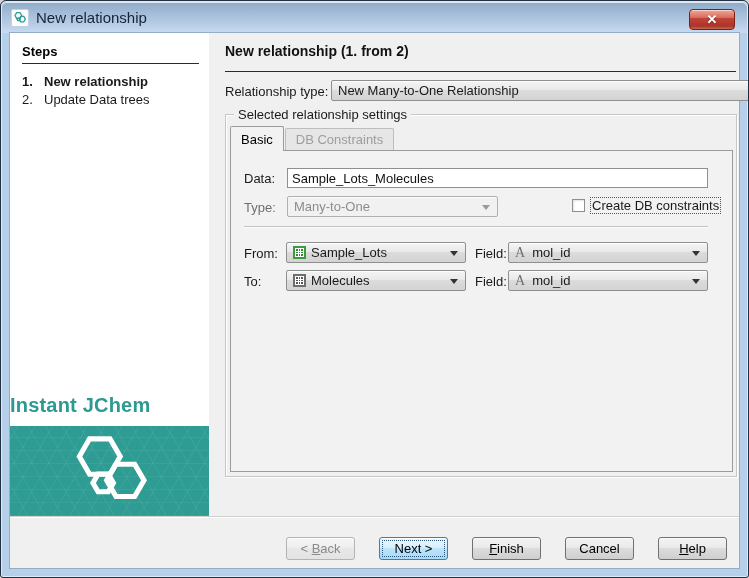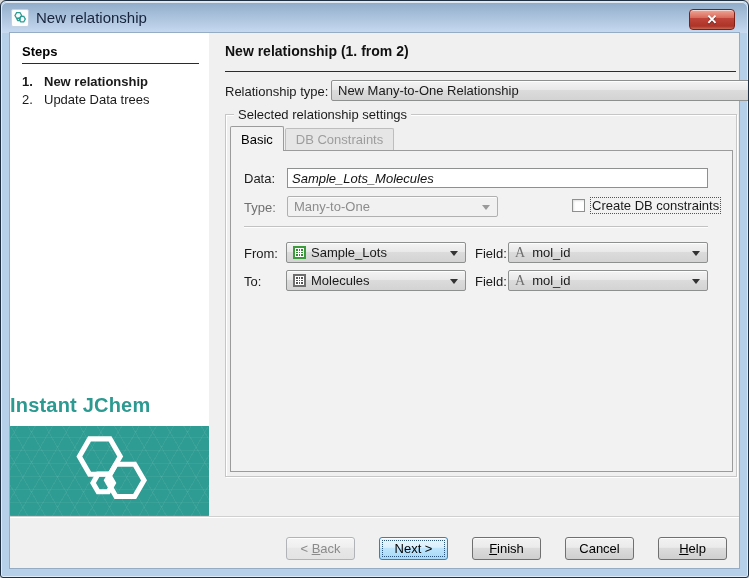--- a/index.html
+++ b/index.html
@@ -170,21 +170,21 @@
       <div class="groupbox">
         <span class="group-label">Selected relationship settings</span>
 
         <div class="tabs">
           <div class="tab active">Basic</div>
           <div class="tab disabled">DB Constraints</div>
         </div>
 
         <div class="tabpanel">
           <span class="label" style="position:absolute;left:13px;top:20px;">Data:</span>
-          <input class="textfield" style="left: 56px; top: 17px; width: 421px; font-style: italic;" value="Sample_Lots_Molecules">
+          <input class="textfield" style="left: 56px; top: 17px; width: 421px;" value="Sample_Lots_Molecules">
 
           <span class="label" style="position:absolute;left:13px;top:49px;color:#6f6f6f;">Type:</span>
           <div class="combo disabled" style="left:56px;top:45px;width:211px;">
             <span>Many-to-One</span>
             <span class="arrow"></span>
           </div>
           <span class="checkbox"></span>
           <span class="label cb-label">Create DB constraints</span>
 
           <div class="sep"></div>

